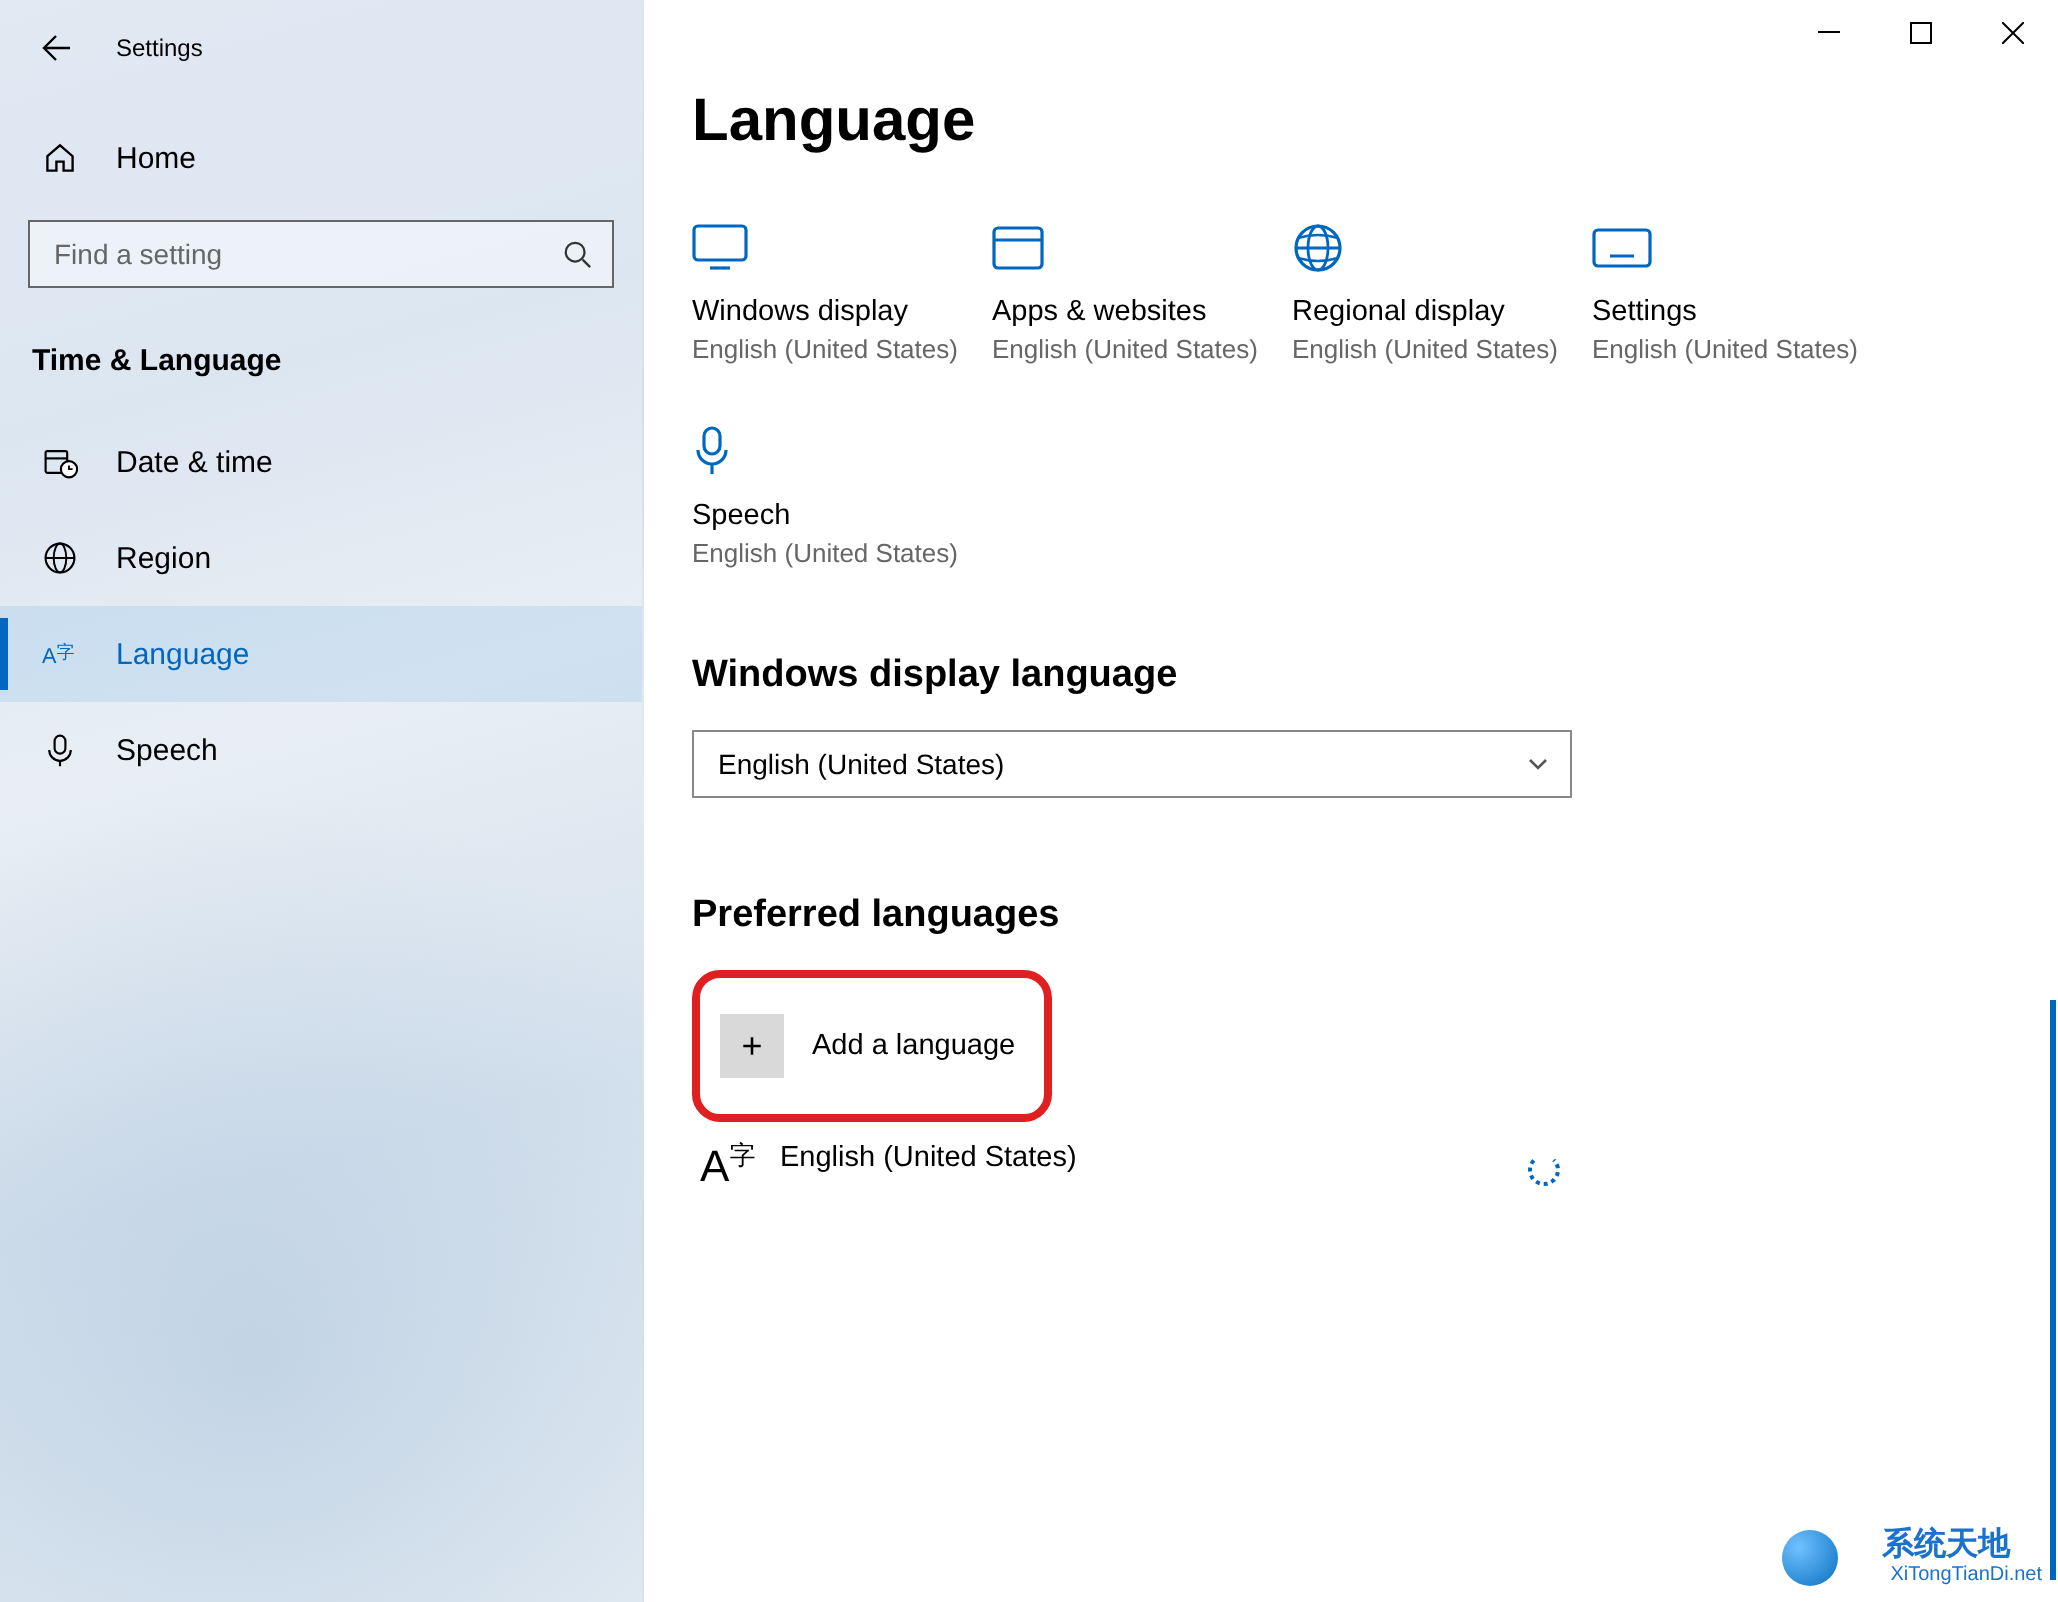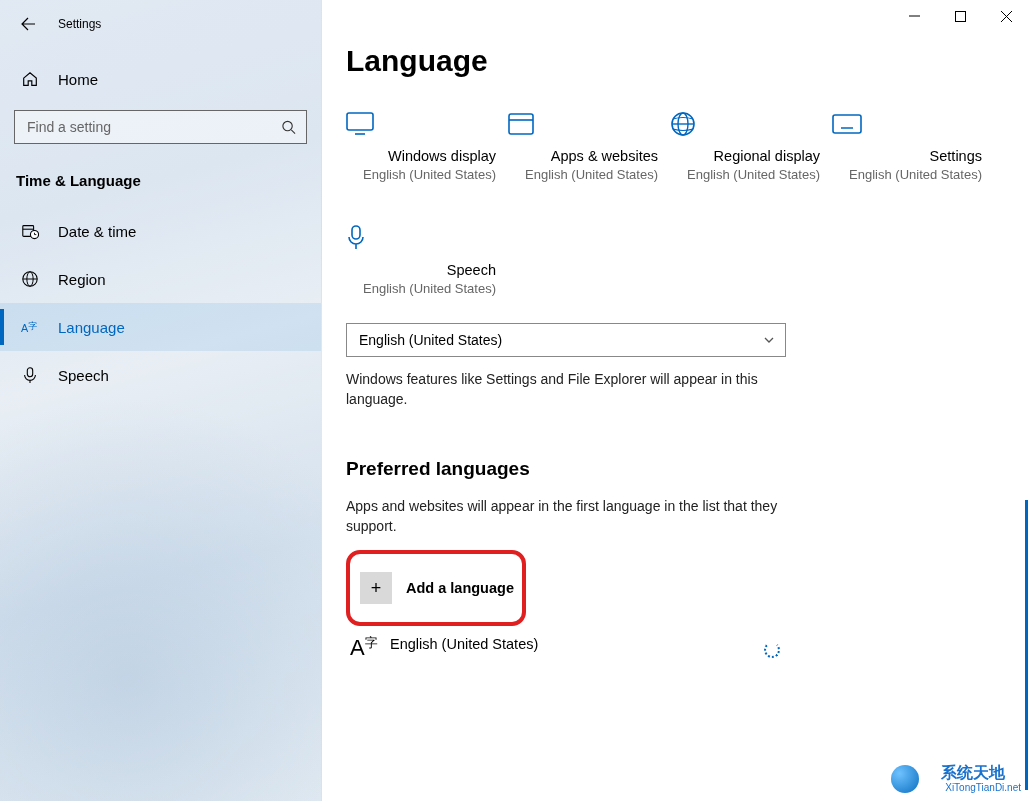--- a/index.html
+++ b/index.html
@@ -121,23 +121,22 @@
     cursor:pointer;
     font-size:12px;
   }
   .page-title {
     font-size: 30px;
     font-weight:600;
     margin: 44px 0 30px 0;
   }
   .tile-grid {
     display:flex; flex-wrap:wrap;
-    gap: 12px;
+    gap: 0;
     max-width: 640px;
-    text-align: right;
   }
   .tile {
     width: 150px;
     margin-bottom: 26px;
     cursor:pointer;
   }
   .tile-icon {
     color:#0067c0;
     height:32px;
     display:flex; align-items:center;
@@ -178,21 +177,21 @@
     display:flex; align-items:center;
     cursor:pointer;
     padding-left:6px;
   }
   .add-lang .plus-box {
     width:32px; height:32px;
     background:#d9d9d9;
     display:flex; align-items:center; justify-content:center;
     font-size:18px; color:#000;
   }
-  .add-lang .al-label { margin-left:14px; font-size:14.5px;font-weight:bold; }
+  .add-lang .al-label { margin-left:14px; font-size:14.5px; }
   .highlight-ring {
     border:4px solid #e02020;
     border-radius:14px;
     position:relative;
     width:180px;
     padding: 6px 0 6px 4px;
     margin-top: 6px;
   }
   .lang-row {
     display:flex; 
@@ -396,32 +395,31 @@
             <svg width="20" height="26" viewBox="0 0 20 26">
               <rect x="6" y="1" width="8" height="13" rx="4" stroke="#0067c0" stroke-width="1.6" fill="none"></rect>
               <path d="M3 12a7 7 0 0 0 14 0 M10 19v5" stroke="#0067c0" fill="none" stroke-width="1.6"></path>
             </svg>
           </div>
         <div class="tile-label">Speech</div>
         <div class="tile-sub">English (United States)</div>
       </div>
     </div>
 
+    <div class="sec-title">Windows display language</div>
     <div class="select-box">
       <span>English (United States)</span>
       <span class="chev">
           <svg width="12" height="12" viewBox="0 0 12 12">
             <path d="M2 4 L6 8 L10 4" stroke="#555" stroke-width="1.3" fill="none"></path>
           </svg>
         </span>
     </div>
-    <div class="hint">Windows features like Settings and File Explorer will appear in this language.</div>
 
     <div class="sec-title" style="margin-top:48px">Preferred languages</div>
-    <div class="pref-hint">Apps and websites will appear in the first language in the list that they support.</div>
 
     <div class="highlight-ring">
       <div class="add-lang" style="width:auto">
         <div class="plus-box">+</div>
         <div class="al-label">Add a language</div>
       </div>
     </div>
 
     <div class="lang-row" style="position:relative; width:440px;">
       <div class="lang-glyph">A<span style="font-size:13px;vertical-align:super">字</span></div>

